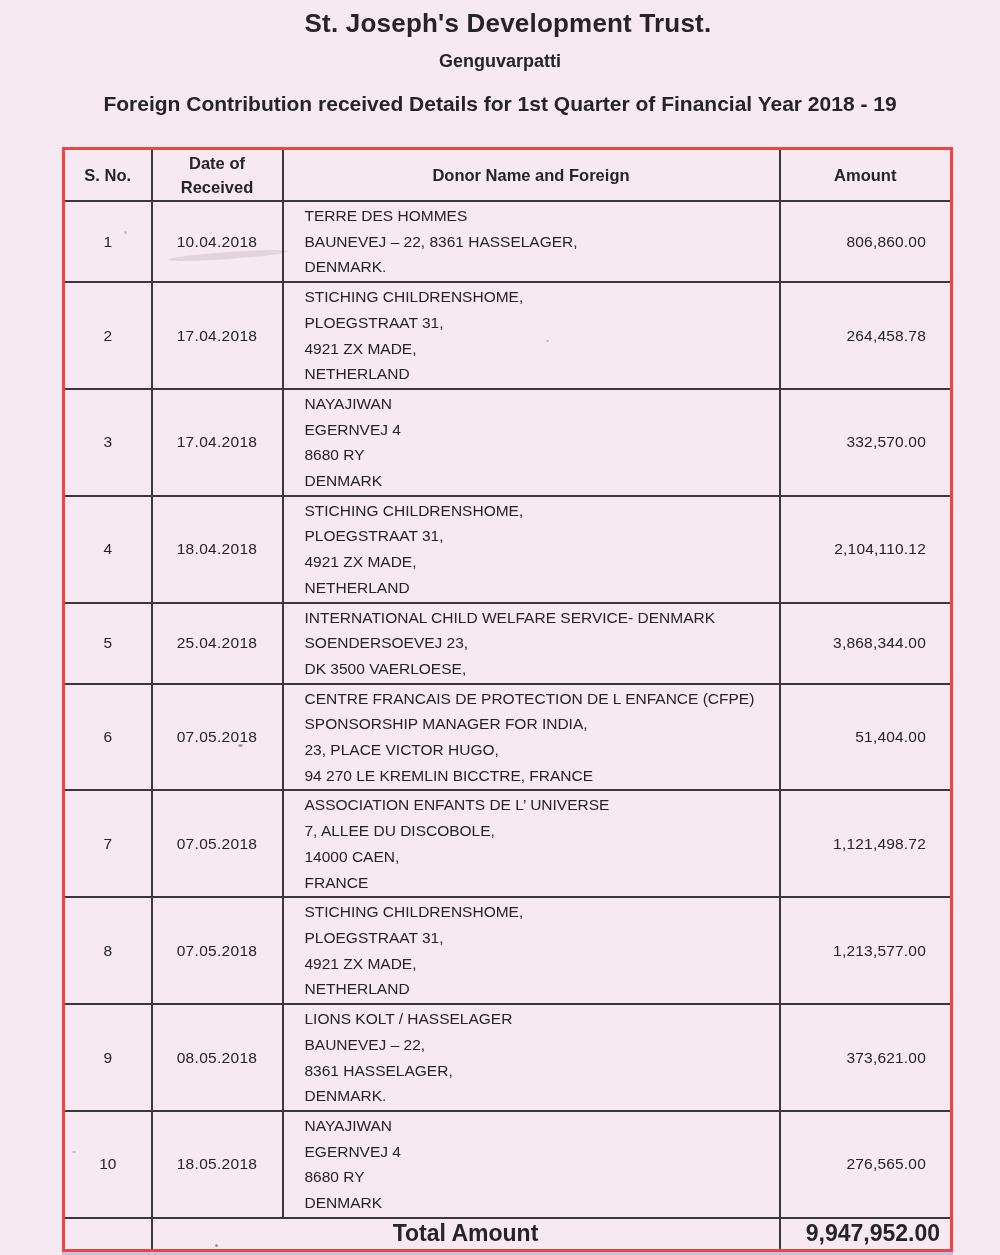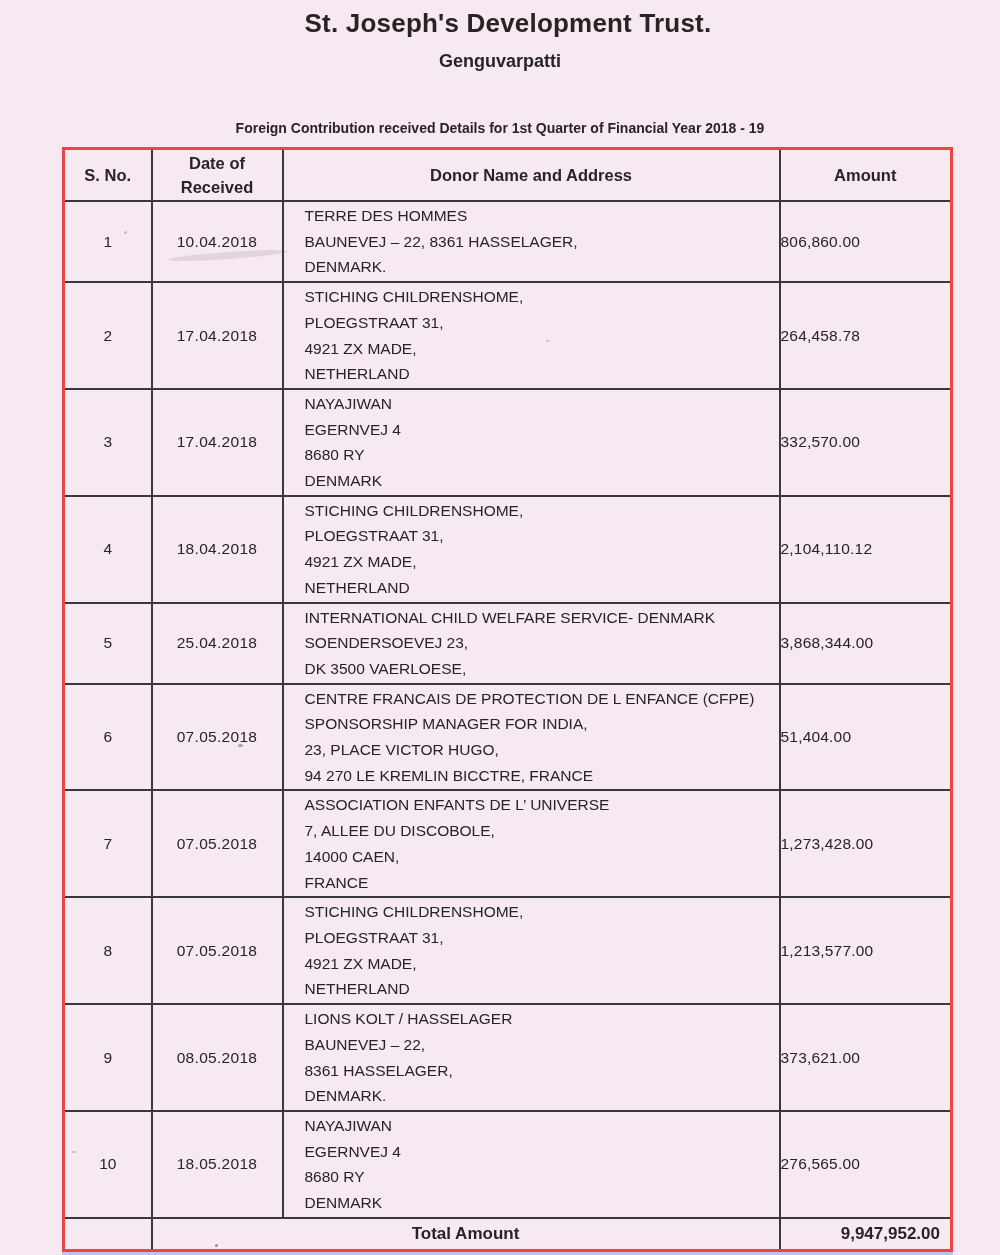--- a/index.html
+++ b/index.html
@@ -23,23 +23,23 @@
     padding-left: 16px;
   }
   .doc-subtitle {
     text-align: center;
     font-size: 18px;
     font-weight: bold;
     margin-top: 12px;
   }
   .doc-heading {
     text-align: center;
-    font-size: 14px;
-    font-weight: bold;
-    margin-top: 48px;
+    font-size: 21px;
+    font-weight: bold;
+    margin-top: 20px;
   }
   table.donor-table {
     border-collapse: collapse;
     position: absolute;
     left: 62px;
     top: 147px;
     width: 888px;
     table-layout: fixed;
     background: transparent;
   }
@@ -59,25 +59,25 @@
     font-weight: bold;
     text-align: center;
     height: 52px;
     line-height: 24px;
     padding: 1px 6px;
   }
   td.sno-cell { text-align: center; }
   td.date-cell { text-align: center; letter-spacing: 0.3px; }
   td.donor-cell { text-align: left; padding: 1px 0 1px 21px; }
   td.donor-cell .donor-line { line-height: 25.7px; white-space: nowrap; }
-  td.amount-cell { padding-right: 8px; letter-spacing: 0.2px; }
+  td.amount-cell { text-align: right; padding-right: 24px; letter-spacing: 0.2px; }
   tr.total-row td {
     font-weight: bold;
     height: 33px;
-    font-size: 17px;
+    font-size: 23px;
   }
   tr.total-row td.total-label-cell { text-align: center; }
   tr.total-row td.total-amount-cell { text-align: right; padding-right: 10px; }
   
   .speckle {
     position: absolute;
     border-radius: 50%;
     background: #b9a3ad;
     opacity: 0.7;
   }
@@ -113,21 +113,21 @@
   <colgroup>
     <col class="c-sno">
       <col class="c-date">
       <col class="c-donor">
       <col class="c-amount">
   </colgroup>
   <thead>
     <tr>
       <th class="hdr">S. No.</th>
       <th class="hdr">Date of Received</th>
-      <th class="hdr">Donor Name and Address</th>
+      <th class="hdr">Donor Name and Foreign</th>
       <th class="hdr">Amount</th>
     </tr>
   </thead>
   <tbody>
 
   <tr>
         <td class="sno-cell">1</td>
         <td class="date-cell">10.04.2018</td>
         <td class="donor-cell">
           <div class="donor-line">TERRE DES HOMMES</div>
@@ -192,21 +192,21 @@
       </tr>
       <tr>
         <td class="sno-cell">7</td>
         <td class="date-cell">07.05.2018</td>
         <td class="donor-cell">
           <div class="donor-line">ASSOCIATION ENFANTS DE L’ UNIVERSE</div>
           <div class="donor-line">7, ALLEE DU DISCOBOLE,</div>
           <div class="donor-line">14000 CAEN,</div>
           <div class="donor-line">FRANCE</div>
         </td>
-        <td class="amount-cell">1,273,428.00</td>
+        <td class="amount-cell">1,121,498.72</td>
       </tr>
       <tr>
         <td class="sno-cell">8</td>
         <td class="date-cell">07.05.2018</td>
         <td class="donor-cell">
           <div class="donor-line">STICHING CHILDRENSHOME,</div>
           <div class="donor-line">PLOEGSTRAAT 31,</div>
           <div class="donor-line">4921 ZX MADE,</div>
           <div class="donor-line">NETHERLAND</div>
         </td>

